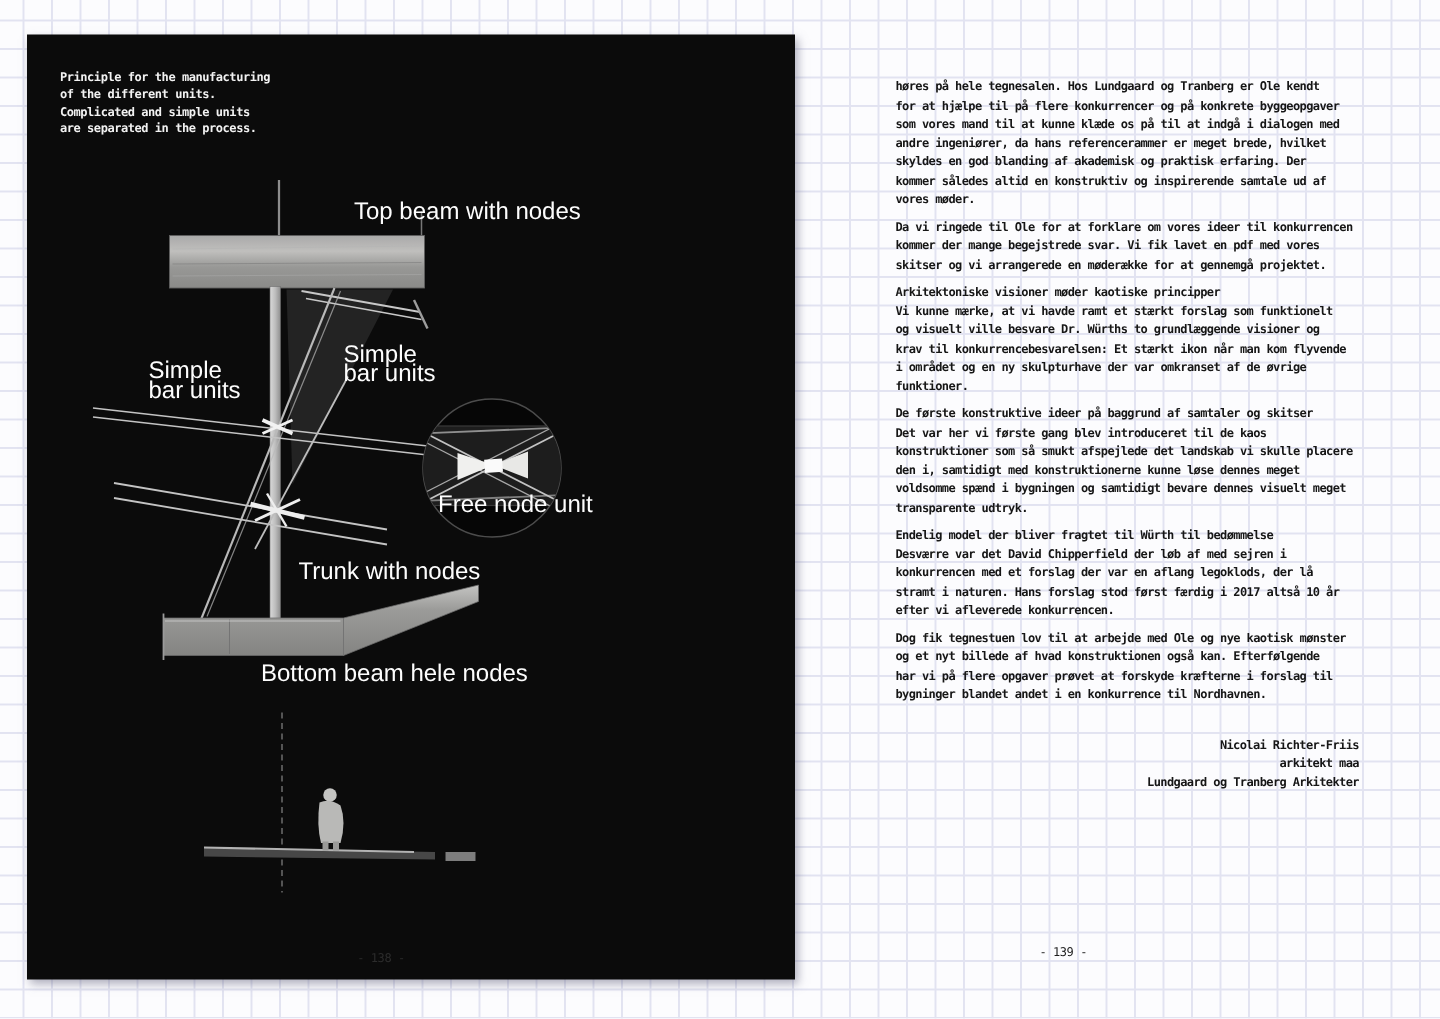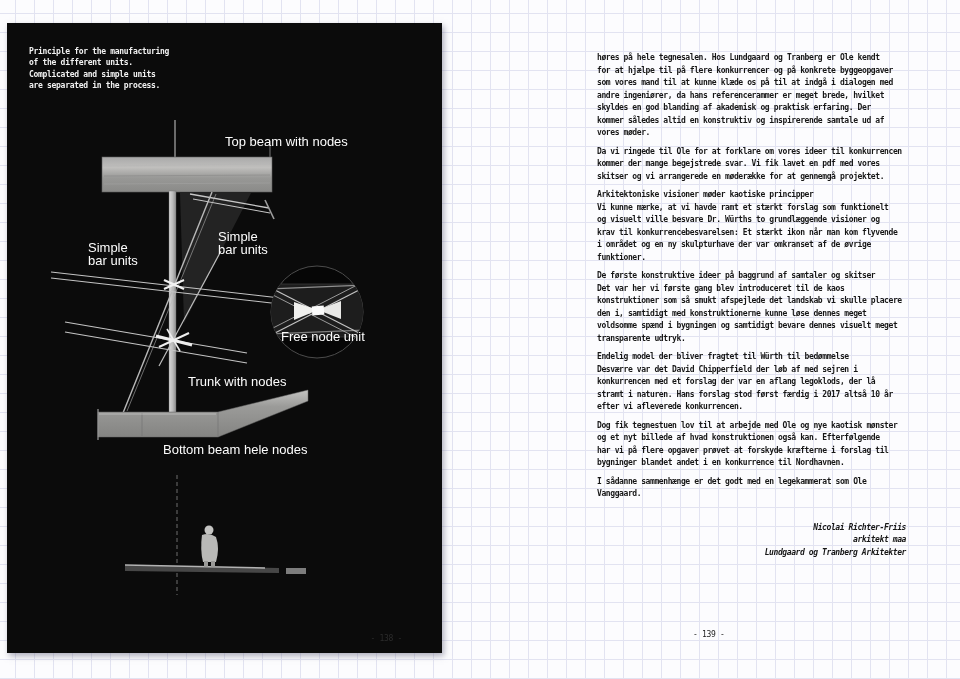--- a/index.html
+++ b/index.html
@@ -10,54 +10,54 @@
     background-color:#fcfcfe;
     background-image:
       linear-gradient(#e2e3f1 1px, transparent 1px),
       linear-gradient(90deg, #e2e3f1 1px, transparent 1px);
     background-size:19px 19px;
     background-position:-4px -6px;
     font-family:"DejaVu Sans Mono", monospace;
   }
   
   .black-page{
-    position:absolute;left:7px;top:23px;width:435px;height:630px;
+    position:absolute;left:18px;top:23px;width:512px;height:630px;
     background:#0b0b0b;
     box-shadow:2px 3px 6px rgba(110,110,135,.55);
   }
   .black-page .caption{
     position:absolute;left:22px;top:23px;
     color:#f2f2f2;font-size:8px;line-height:11.4px;font-weight:bold;
     letter-spacing:-0.3px;white-space:pre-line;
   }
   .diagram-svg{position:absolute;left:0;top:0;}
   .dlabel{
     position:absolute;color:#fdfdfd;
     font-family:"Liberation Sans", sans-serif;
-    font-size:13px;line-height:13px;white-space:pre-line;
+    font-size:16px;line-height:13px;white-space:pre-line;
   }
   .lbl-top-beam{left:218px;top:112px;}
   .lbl-simple-left{left:81px;top:218px;}
   .lbl-simple-right{left:211px;top:207px;}
   .lbl-free-node{left:274px;top:307px;}
   .lbl-trunk{left:181px;top:352px;}
   .lbl-bottom-beam{left:156px;top:420px;}
   .black-page .pagenum{
-    position:absolute;left:0;right:40px;top:611px;text-align:right;
+    position:absolute;left:0;right:40px;top:611px;text-align:center;
     color:#2c2c2c;font-size:8px;letter-spacing:-0.3px;
   }
   
   .text-col{
     position:absolute;left:597px;top:52px;width:315px;
     color:#161616;font-size:8px;line-height:12.5px;font-weight:bold;
     letter-spacing:-0.4px;
   }
   .text-col p{margin:0 0 6px 0;white-space:pre-line;}
   .signature{
-    margin-top:21px;text-align:right;padding-right:6px;white-space:pre-line;font-style:italic;
+    margin-top:21px;text-align:right;padding-right:6px;white-space:pre-line;
   }
   .right-pagenum{
     position:absolute;left:693px;top:630px;
     color:#1d1d1d;font-size:8px;letter-spacing:-0.3px;font-weight:normal;
   }
 </style>
 </head>
 <body>
 
 <div class="stage">
@@ -216,22 +216,20 @@
 transparente udtryk.</p>
     <p>Endelig model der bliver fragtet til Würth til bedømmelse
 Desværre var det David Chipperfield der løb af med sejren i
 konkurrencen med et forslag der var en aflang legoklods, der lå
 stramt i naturen. Hans forslag stod først færdig i 2017 altså 10 år
 efter vi afleverede konkurrencen.</p>
     <p>Dog fik tegnestuen lov til at arbejde med Ole og nye kaotisk mønster
 og  et nyt billede af hvad konstruktionen også kan. Efterfølgende
 har vi på flere opgaver prøvet at forskyde kræfterne i forslag til
 bygninger blandet andet i en konkurrence til Nordhavnen.</p>
-    <p>I sådanne sammenhænge er det godt med en legekammerat som Ole
-Vanggaard.</p>
     <div class="signature">Nicolai Richter-Friis
 arkitekt maa
 Lundgaard og Tranberg Arkitekter</div>
   </div>
 
   <div class="right-pagenum">- 139 -</div>
 
 </div>
 
 </body></html>

